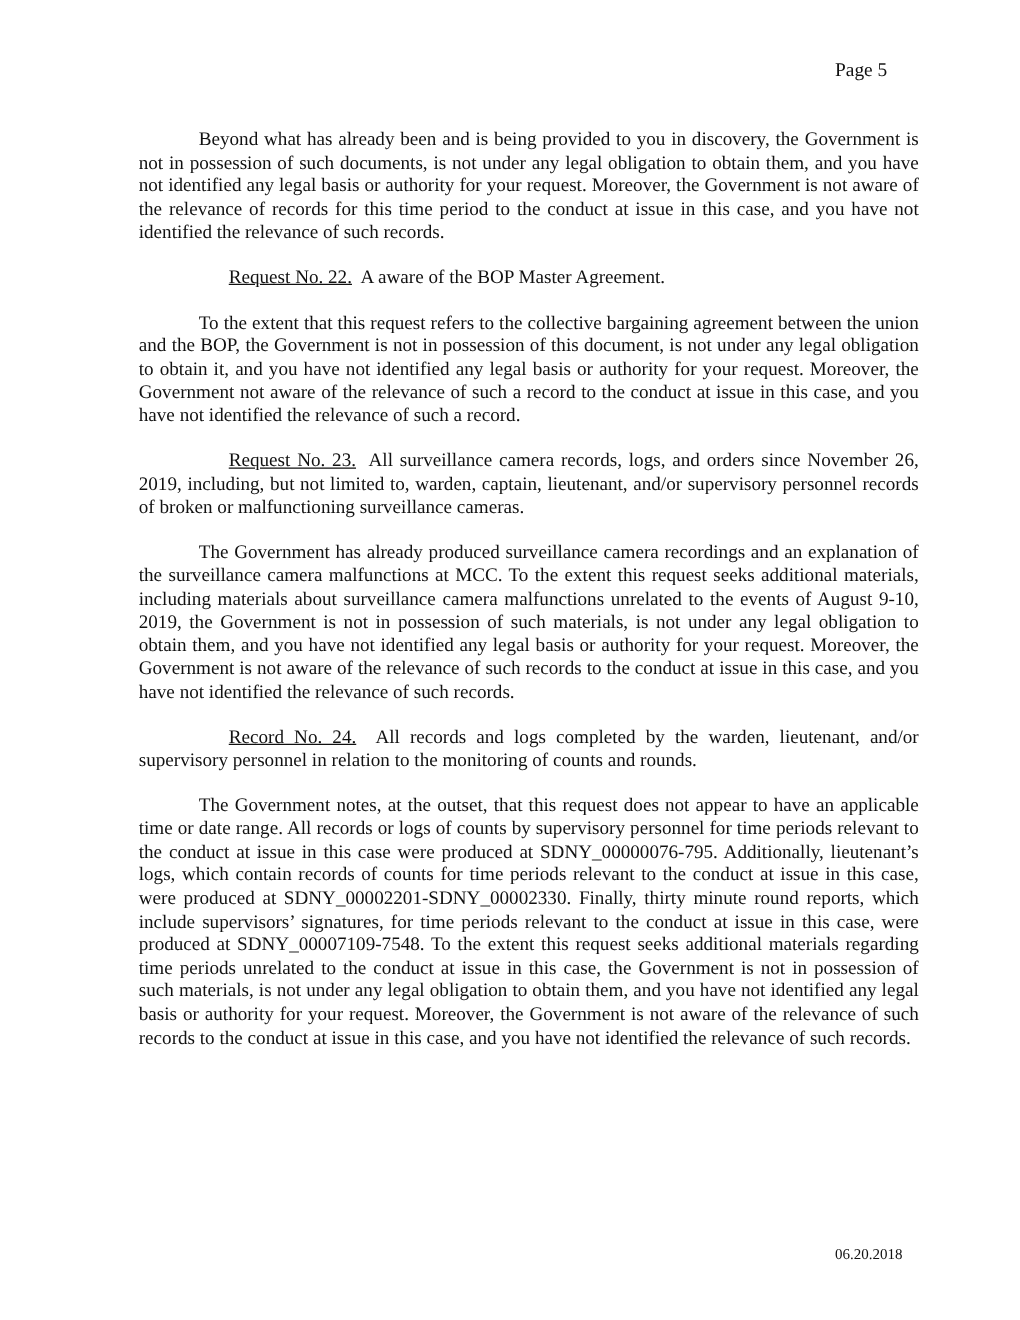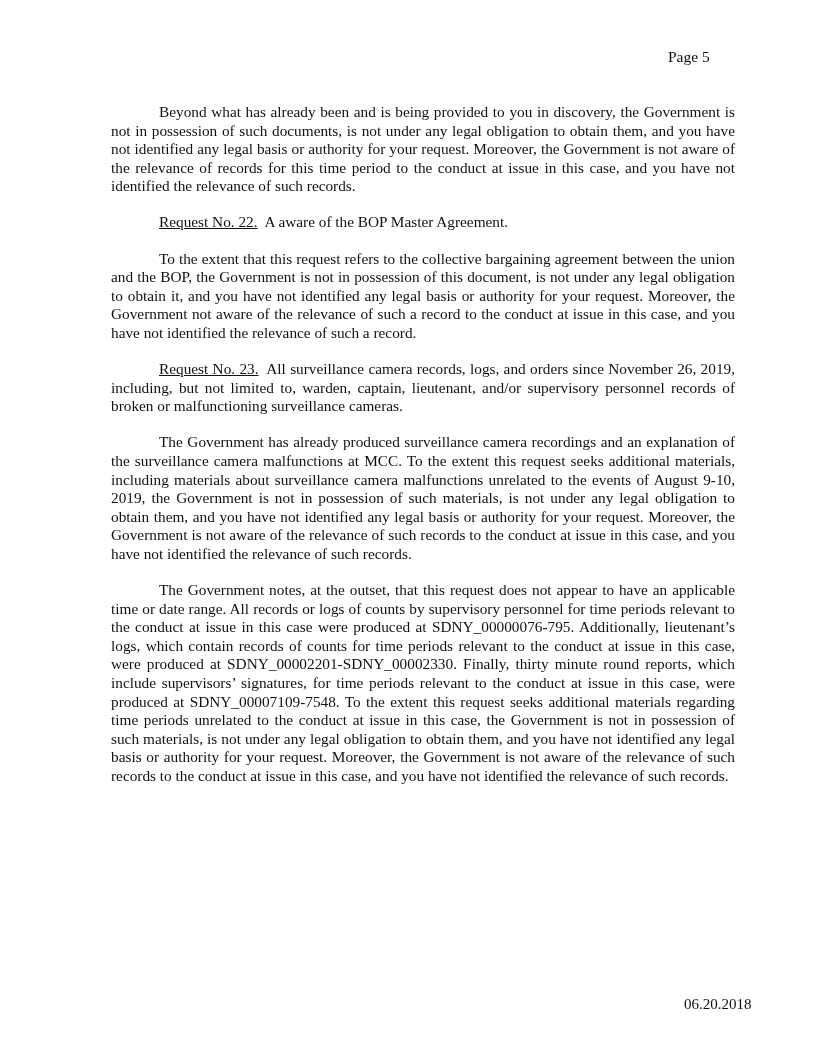--- a/index.html
+++ b/index.html
@@ -1,30 +1,31 @@
 <!DOCTYPE html>
 <html><head>
 <meta charset="utf-8">
 <style>
   html, body { margin: 0; padding: 0; background: #ffffff; }
   body { width: 816px; height: 1056px; position: relative; overflow: hidden;
          font-family: "Liberation Serif", "DejaVu Serif", serif; color: #111; }
   .page-num { position: absolute; top: 48px; left: 668px; font-size: 15.5px; }
   .content { position: absolute; top: 103px; left: 111px; width: 624px; }
   p { margin: 0 0 17.5px 0; font-size: 15.3px; line-height: 18.6px; text-align: justify; text-indent: 48px; }
-  .req-label { text-decoration: underline; }
-  .footer-date { position: absolute; top: 996px; left: 684px; font-size: 15px; }
+  .req-label { text-decoration: underline; margin-left: 24px; }
+  .footer-date { position: absolute; top: 996px; left: 668px; font-size: 12px; }
 </style>
 </head>
 <body>
 
 <div class="page-num">Page 5</div>
 
 <div class="content">
   <p><span>Beyond what has already been and is being provided to you in discovery, the Government is not in possession of such documents, is not under any legal obligation to obtain them, and you have not identified any legal basis or authority for your request.  Moreover, the Government is not aware of the relevance of records for this time period to the conduct at issue in this case, and you have not identified the relevance of such records.</span></p>
   <p><span class="req-label">Request No. 22.</span><span style="white-space:pre-wrap">  A aware of the BOP Master Agreement.</span></p>
   <p><span>To the extent that this request refers to the collective bargaining agreement between the union and the BOP, the Government is not in possession of this document, is not under any legal obligation to obtain it, and you have not identified any legal basis or authority for your request. Moreover, the Government not aware of the relevance of such a record to the conduct at issue in this case, and you have not identified the relevance of such a record.</span></p>
   <p><span class="req-label">Request No. 23.</span><span style="white-space:pre-wrap">  All surveillance camera records, logs, and orders since November 26, 2019, including, but not limited to, warden, captain, lieutenant, and/or supervisory personnel records of broken or malfunctioning surveillance cameras.</span></p>
   <p><span>The Government has already produced surveillance camera recordings and an explanation of the surveillance camera malfunctions at MCC.  To the extent this request seeks additional materials, including materials about surveillance camera malfunctions unrelated to the events of August 9-10, 2019, the Government is not in possession of such materials, is not under any legal obligation to obtain them, and you have not identified any legal basis or authority for your request. Moreover, the Government is not aware of the relevance of such records to the conduct at issue in this case, and you have not identified the relevance of such records.</span></p>
+  <p><span class="req-label">Record No. 24.</span><span style="white-space:pre-wrap">  All records and logs completed by the warden, lieutenant, and/or supervisory personnel in relation to the monitoring of counts and rounds.</span></p>
   <p><span>The Government notes, at the outset, that this request does not appear to have an applicable time or date range.  All records or logs of counts by supervisory personnel for time periods relevant to the conduct at issue in this case were produced at SDNY_00000076-795.  Additionally, lieutenant’s logs, which contain records of counts for time periods relevant to the conduct at issue in this case, were produced at SDNY_00002201-SDNY_00002330.  Finally, thirty minute round reports, which include supervisors’ signatures, for time periods relevant to the conduct at issue in this case, were produced at SDNY_00007109-7548.  To the extent this request seeks additional materials regarding time periods unrelated to the conduct at issue in this case, the Government is not in possession of such materials, is not under any legal obligation to obtain them, and you have not identified any legal basis or authority for your request. Moreover, the Government is not aware of the relevance of such records to the conduct at issue in this case, and you have not identified the relevance of such records.</span></p>
 </div>
 
 <div class="footer-date">06.20.2018</div>
 
 </body></html>

